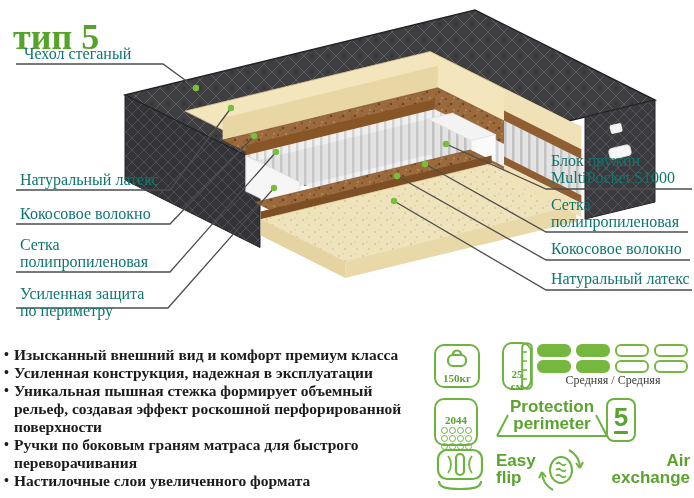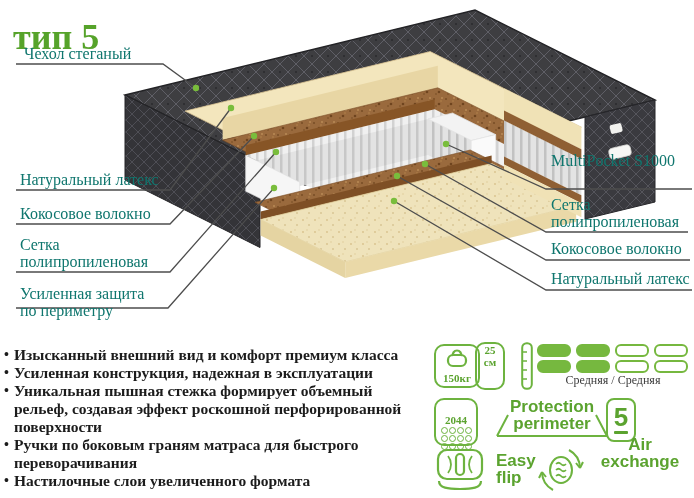--- a/index.html
+++ b/index.html
@@ -151,20 +151,21 @@
     </div>
   <div class="layer-label" style="left:20px;top:236px;">
     <span>Сетка</span>
     <span>полипропиленовая</span>
     </div>
   <div class="layer-label" style="left:20px;top:272px;margin-top:13px;">
     <span>Усиленная защита</span>
     <span>по периметру</span>
     </div>
   <div class="layer-label" style="left:551px;top:152px;">
+    <span>Блок пружин</span>
     <span>MultiPocket S1000</span>
     </div>
   <div class="layer-label" style="left:551px;top:196px;">
     <span>Сетка</span>
     <span>полипропиленовая</span>
     </div>
   <div class="layer-label" style="left:551px;top:240px;">
     <span>Кокосовое волокно</span>
     </div>
   <div class="layer-label" style="left:551px;top:270px;">
@@ -192,21 +193,21 @@
   <div class="badges">
 
     <div class="gbox" style="left:4px;top:6px;width:46px;height:44px;">
       <svg width="26" height="20" viewBox="0 0 26 20" style="margin-top:2px;">
         <path d="M9,8 A4.2,4.2 0 1 1 17,8" fill="none" stroke="#6db33f" stroke-width="2.2"></path>
         <rect x="4" y="7" width="18" height="11" rx="5" fill="none" stroke="#6db33f" stroke-width="2.2"></rect>
       </svg>
       <div class="num">150кг</div>
     </div>
 
-    <div class="gbox" style="left:45px;top:4px;width:30px;height:48px;padding-top:0;">
+    <div class="gbox" style="left:72px;top:4px;width:30px;height:48px;padding-top:24px;">
       <div class="num">25</div>
       <div class="num">см</div>
     </div>
     <svg style="position:absolute;left:91px;top:4px;" width="12" height="48" viewBox="0 0 12 48">
       <rect x="1.2" y="1.2" width="9.6" height="45.6" rx="4.5" fill="none" stroke="#6db33f" stroke-width="2"></rect>
       <path d="M1.2,10 H6 M1.2,19 H6 M1.2,28 H6 M1.2,37 H6" stroke="#6db33f" stroke-width="1.5"></path>
     </svg>
 
     <div class="bars">
       <div class="bar filled"></div>
@@ -266,18 +267,18 @@
     <svg style="position:absolute;left:106px;top:108px;" width="50" height="48" viewBox="0 0 50 48">
       <ellipse cx="25" cy="24" rx="11" ry="13" fill="none" stroke="#6db33f" stroke-width="2"></ellipse>
       <path d="M20,18 q2.5,-2.5 5,0 q2.5,2.5 5,0" fill="none" stroke="#6db33f" stroke-width="1.7"></path>
       <path d="M20,24 q2.5,-2.5 5,0 q2.5,2.5 5,0" fill="none" stroke="#6db33f" stroke-width="1.7"></path>
       <path d="M20,30 q2.5,-2.5 5,0 q2.5,2.5 5,0" fill="none" stroke="#6db33f" stroke-width="1.7"></path>
       <path d="M33,4 A21,21 0 0 1 44,22" fill="none" stroke="#6db33f" stroke-width="2"></path>
       <path d="M44,22 L40,17 M44,22 L47,16" fill="none" stroke="#6db33f" stroke-width="2"></path>
       <path d="M17,44 A21,21 0 0 1 6,26" fill="none" stroke="#6db33f" stroke-width="2"></path>
       <path d="M6,26 L10,31 M6,26 L3,32" fill="none" stroke="#6db33f" stroke-width="2"></path>
     </svg>
-    <div class="gtext" style="left:160px;top:98px;width:100px;text-align:center;">
+    <div class="gtext" style="left:160px;top:114px;width:100px;text-align:right;">
       <div>Air</div>
       <div>exchange</div>
     </div>
   </div>
 </div>
 
 </body></html>

